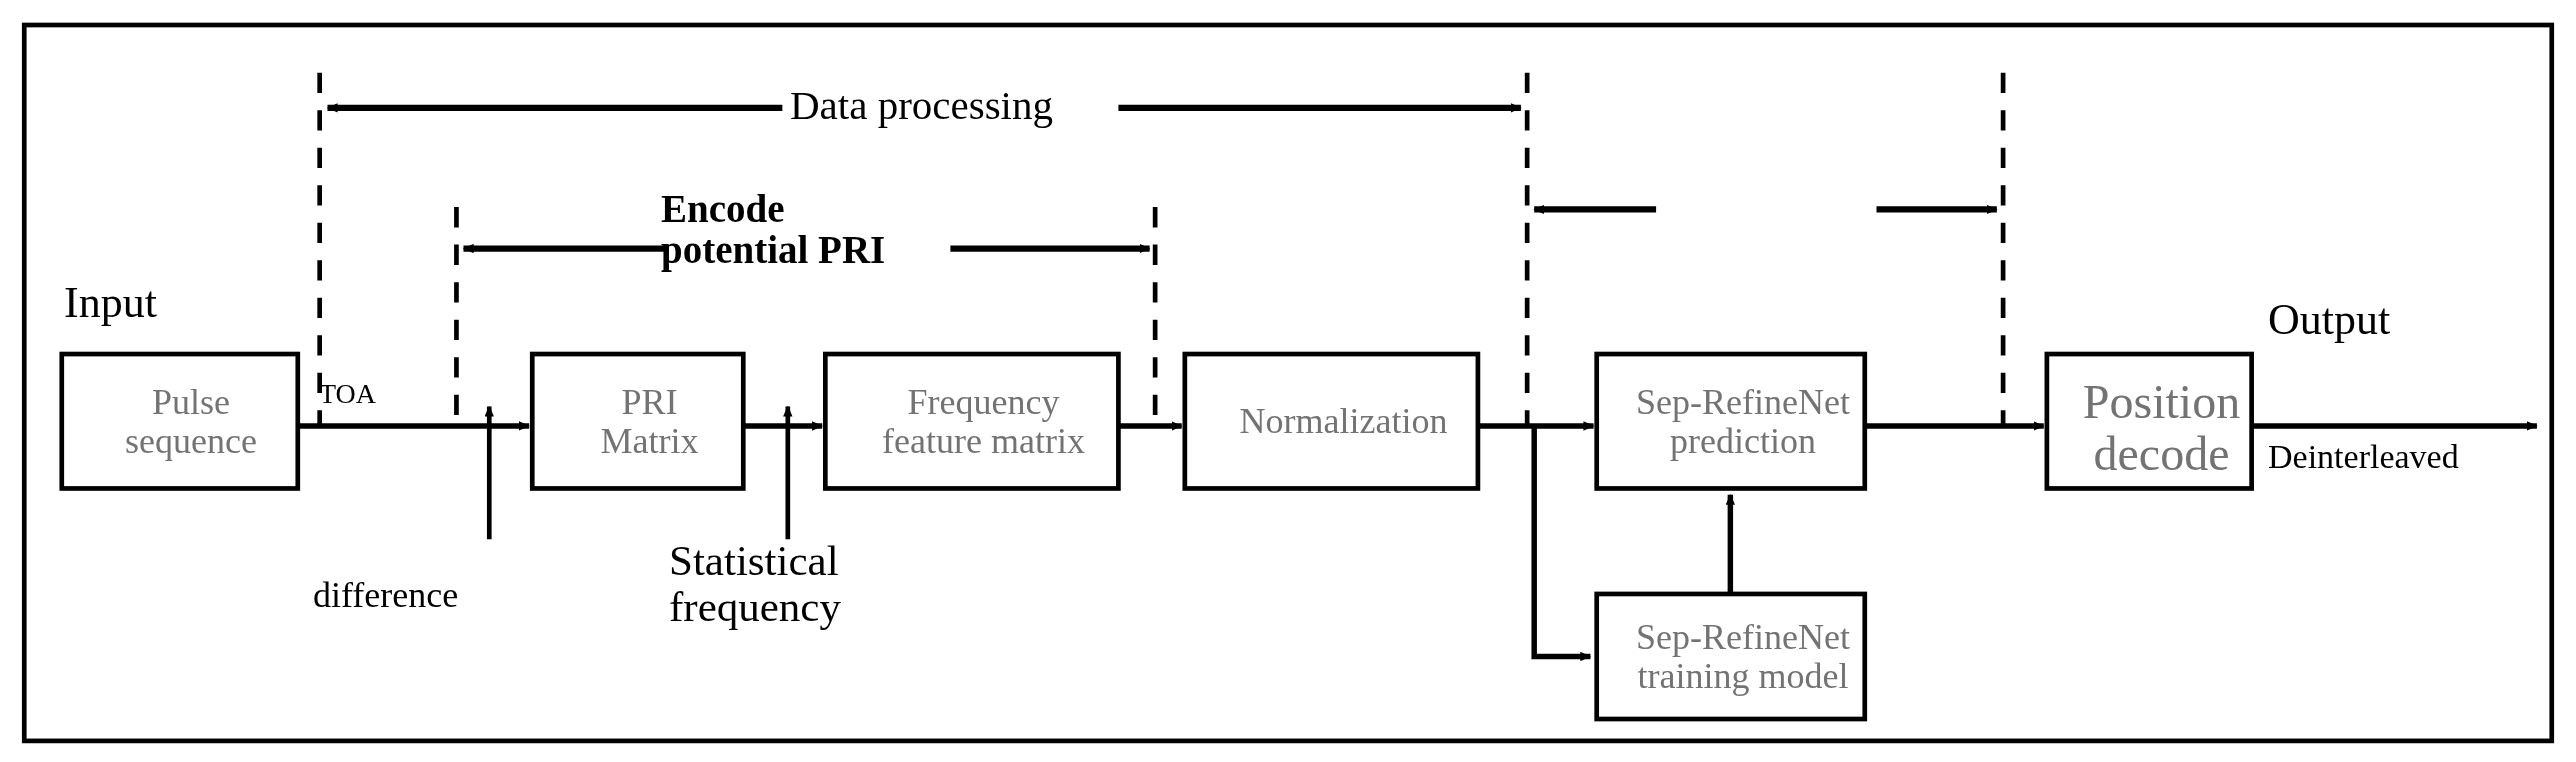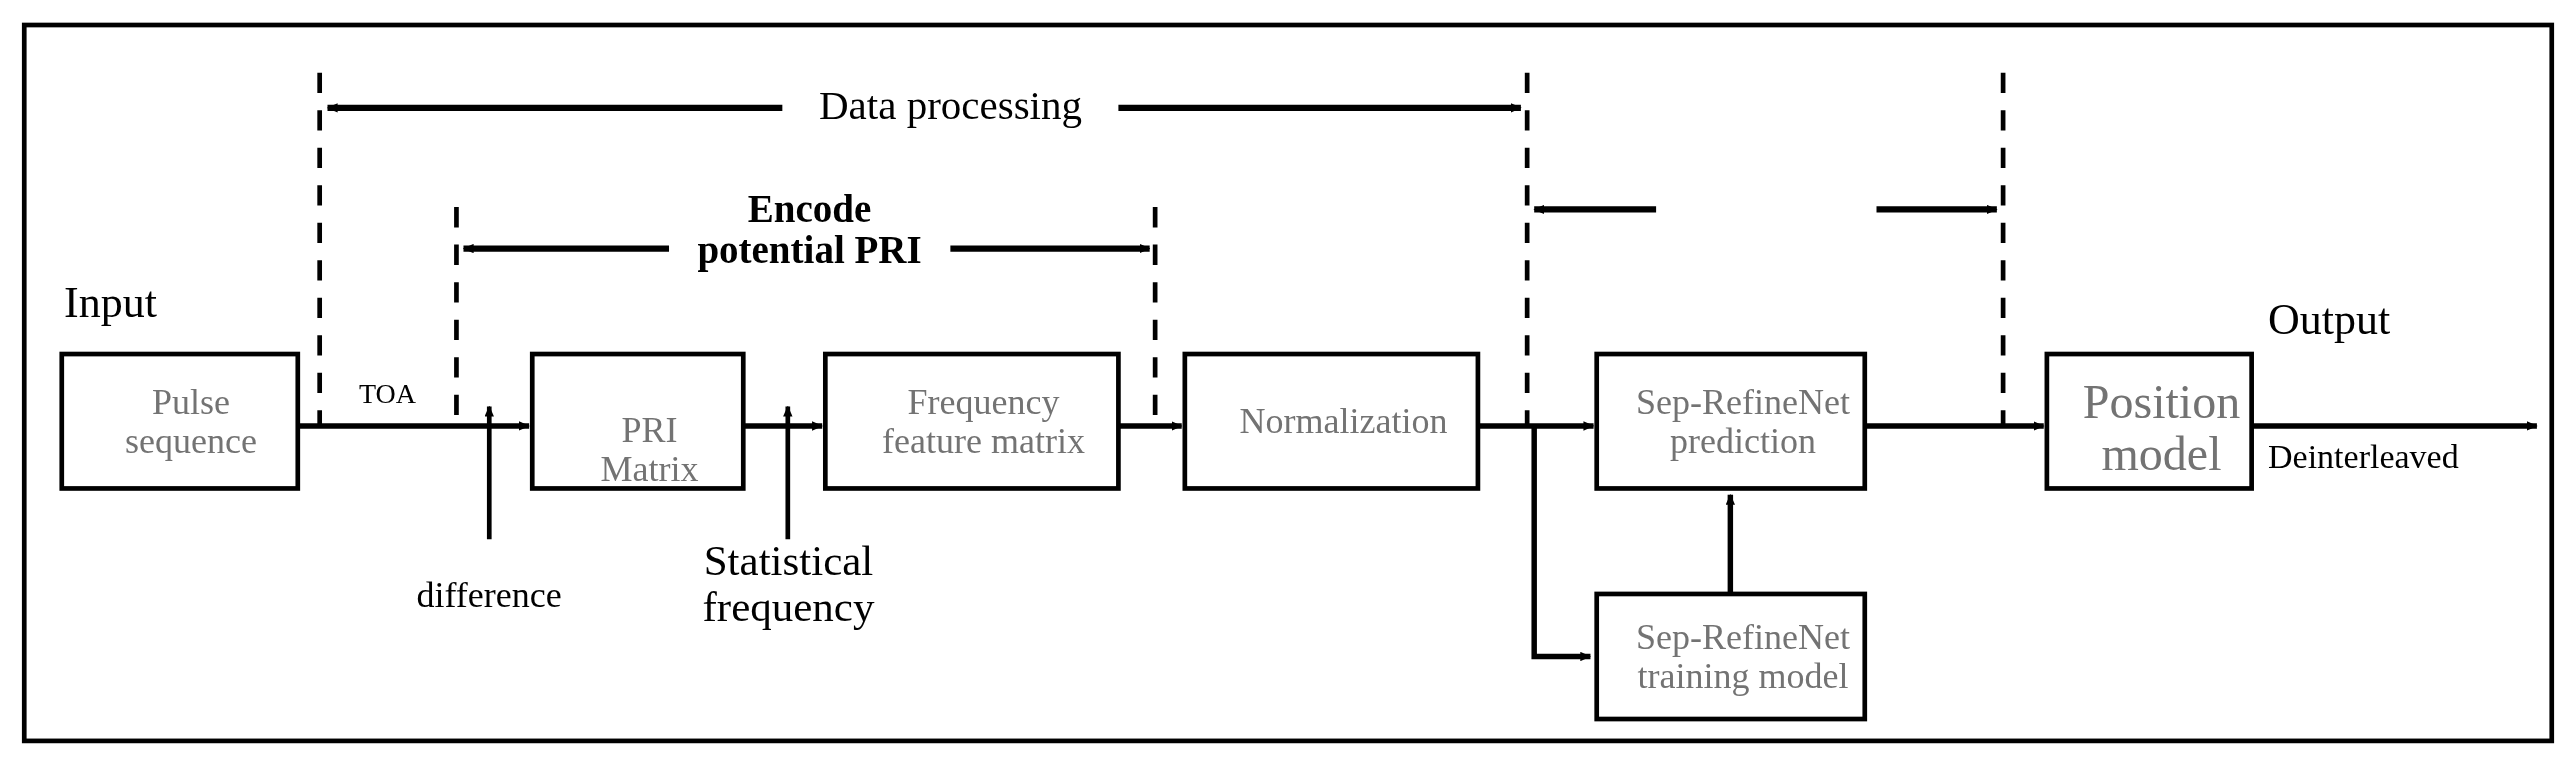--- a/index.html
+++ b/index.html
@@ -1,20 +1,20 @@
 <!DOCTYPE html>
 <html style="font-size:12.5px"><head>
 <meta charset="utf-8">
 <style>
   html,body{margin:0;padding:0;background:#ffffff;}
   body{width:2576px;height:762px;font-family:"Liberation Serif",serif;color:#000;}
   #stage{position:relative;width:2576px;height:762px;overflow:hidden;background:#fff;}
   #svgroot{position:absolute;left:0;top:0;width:2576px;height:762px;}
 
-  .lbl{position:absolute;white-space:nowrap;line-height:1.06;text-align:center;color:#000;}
+  .lbl{position:absolute;white-space:nowrap;line-height:1.06;color:#000;}
   .boxtxt{position:absolute;display:flex;align-items:center;justify-content:center;
           text-align:center;line-height:1.08;color:#737373;pointer-events:none;padding-left:12px;}
 </style>
 </head>
 <body>
 
 <div id="stage">
 
   <svg id="svgroot" viewBox="0 0 3294 975">
     <defs>
@@ -63,38 +63,38 @@
     <line x1="2213" y1="760" x2="2213" y2="633" stroke="#000" stroke-width="7" marker-end="url(#ah)"></line>
 
     <line x1="625" y1="690" x2="625" y2="520" stroke="#000" stroke-width="6" marker-end="url(#ah)"></line>
     <line x1="1007" y1="690" x2="1007" y2="520" stroke="#000" stroke-width="6" marker-end="url(#ah)"></line>
   </svg>
 
   <div class="boxtxt" style="left:61px;top:354px;width:236px;height:135px;font-size:36px;">
     <span><span>Pulse</span><br><span>sequence</span></span>
   </div>
 
-  <div class="boxtxt" style="left:532px;top:354px;width:211px;height:135px;font-size:36px;align-items:flex-end;">
+  <div class="boxtxt" style="left:532px;top:354px;width:211px;height:135px;font-size:36px;">
     <span><span>PRI</span><br><span>Matrix</span></span>
   </div>
 
   <div class="boxtxt" style="left:825px;top:354px;width:293px;height:135px;font-size:36px;">
     <span><span>Frequency</span><br><span>feature matrix</span></span>
   </div>
 
   <div class="boxtxt" style="left:1185px;top:354px;width:293px;height:135px;font-size:36px;">
     <span>Normalization</span>
   </div>
 
   <div class="boxtxt" style="left:1597px;top:354px;width:268px;height:135px;font-size:36px;">
     <span><span>Sep-RefineNet</span><br><span>prediction</span></span>
   </div>
 
   <div class="boxtxt" style="left:2047px;top:360px;width:205px;height:135px;font-size:48px;">
-    <span><span>Position</span><br><span>model</span></span>
+    <span><span>Position</span><br><span>decode</span></span>
   </div>
 
   <div class="boxtxt" style="left:1597px;top:594px;width:268px;height:125px;font-size:36px;">
     <span><span>Sep-RefineNet</span><br><span>training model</span></span>
   </div>
 
   <div class="lbl" style="left:790px;top:84px;width:321px;font-size:41px;">Data processing</div>
 
   <div class="lbl" style="left:661px;top:188px;width:297px;font-size:39px;font-weight:bold;">
     <span>Encode</span><br><span>potential PRI</span>

